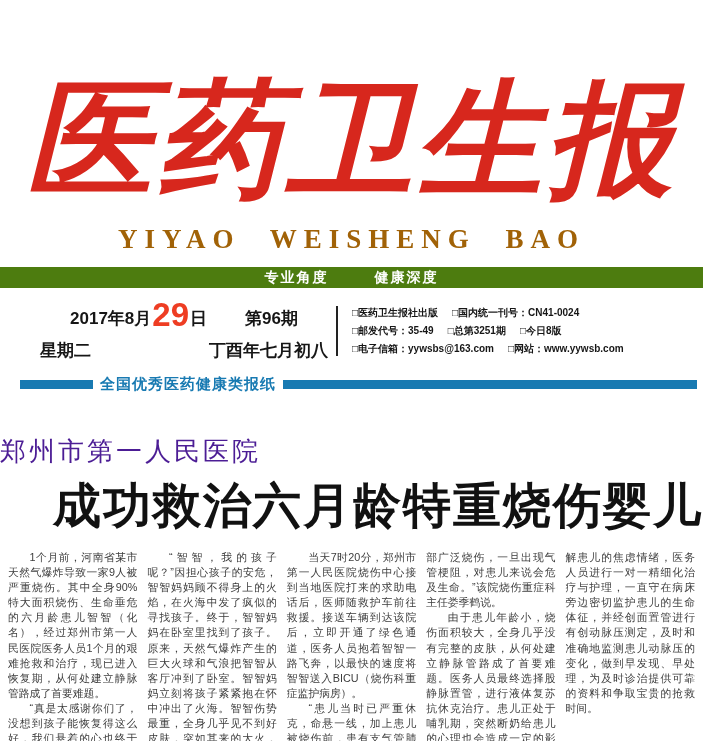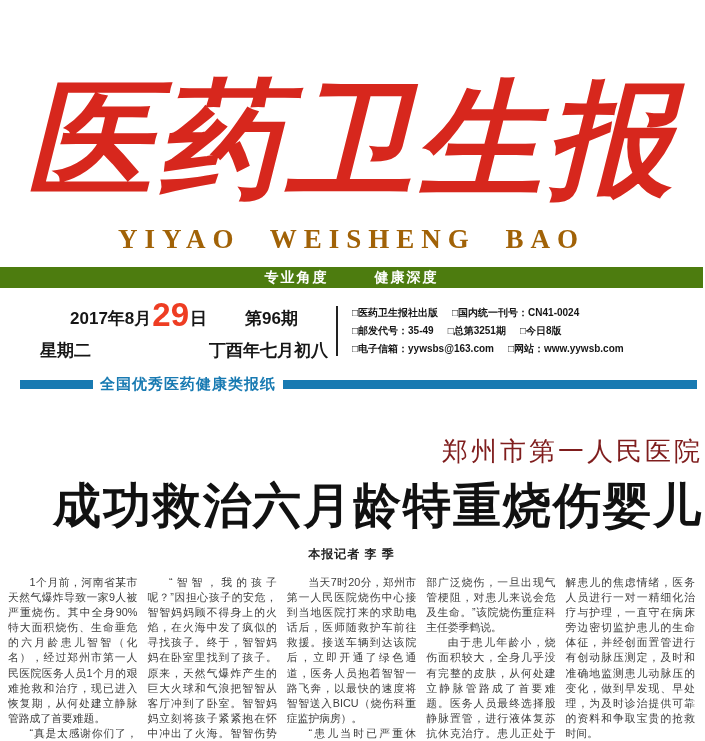--- a/index.html
+++ b/index.html
@@ -70,24 +70,24 @@
   .award-bar-left { width: 73px; height: 9px; background: #187ab2; flex: none; }
   .award-text {
     color: #187ab2; font-weight: bold; font-size: 15px;
     letter-spacing: 1px; margin: 0 7px; white-space: nowrap;
   }
   .award-bar-right { flex: 1; height: 9px; background: #187ab2; }
 
   
   .kicker {
     margin-top: 40px;
-    text-align: right;
+    text-align: left;
     font-family: "Liberation Serif", serif;
     font-size: 26px; letter-spacing: 3px;
-    color: #7f1d1d;
+    color: #4c1d95;
   }
   .headline {
     margin-top: 5px;
     text-align: right;
     font-family: "Liberation Serif", serif;
     font-weight: bold;
     font-size: 48px; letter-spacing: 2px;
     color: #111;
     white-space: nowrap;
   }
@@ -159,21 +159,20 @@
   </div>
 
   <div class="award-banner">
     <div class="award-bar-left"></div>
     <div class="award-text">全国优秀医药健康类报纸</div>
     <div class="award-bar-right"></div>
   </div>
 
   <div class="kicker">郑州市第一人民医院</div>
   <div class="headline">成功救治六月龄特重烧伤婴儿</div>
-  <div class="byline">本报记者 李 季</div>
 
   <div class="article-body">
       <p>1个月前，河南省某市天然气爆炸导致一家9人被严重烧伤。其中全身90%特大面积烧伤、生命垂危的六月龄患儿智智（化名），经过郑州市第一人民医院医务人员1个月的艰难抢救和治疗，现已进入恢复期，从何处建立静脉管路成了首要难题。</p>
       <p>“真是太感谢你们了，没想到孩子能恢复得这么好，我们悬着的心也终于放下了。”智智奶奶的脸上露出了久违的笑容。</p>
       <p>“智智，我的孩子呢？”因担心孩子的安危，智智妈妈顾不得身上的火焰，在火海中发了疯似的寻找孩子。终于，智智妈妈在卧室里找到了孩子。原来，天然气爆炸产生的巨大火球和气浪把智智从客厅冲到了卧室。智智妈妈立刻将孩子紧紧抱在怀中冲出了火海。智智伤势最重，全身几乎见不到好皮肤，突如其来的大火，把这个鲜活的小生命瞬间推向了死亡的边缘。</p>
       <p>当天7时20分，郑州市第一人民医院烧伤中心接到当地医院打来的求助电话后，医师随救护车前往救援。接送车辆到达该院后，立即开通了绿色通道，医务人员抱着智智一路飞奔，以最快的速度将智智送入BICU（烧伤科重症监护病房）。</p>
       <p>“患儿当时已严重休克，命悬一线，加上患儿被烧伤前，患有支气管肺炎尚未痊愈，为救治增加了难度，患儿合并头面颈部广泛烧伤，一旦出现气管梗阻，对患儿来说会危及生命。”该院烧伤重症科主任娄季鹤说。</p>
       <p>由于患儿年龄小，烧伤面积较大，全身几乎没有完整的皮肤，从何处建立静脉管路成了首要难题。医务人员最终选择股静脉置管，进行液体复苏抗休克治疗。患儿正处于哺乳期，突然断奶给患儿的心理也会造成一定的影响。医务人员就在给予营养支持的同时通过抚摸缓解患儿的焦虑情绪，医务人员进行一对一精细化治疗与护理，一直守在病床旁边密切监护患儿的生命体征，并经创面置管进行有创动脉压测定，及时和准确地监测患儿动脉压的变化，做到早发现、早处理，为及时诊治提供可靠的资料和争取宝贵的抢救时间。</p>
     </div>
 

